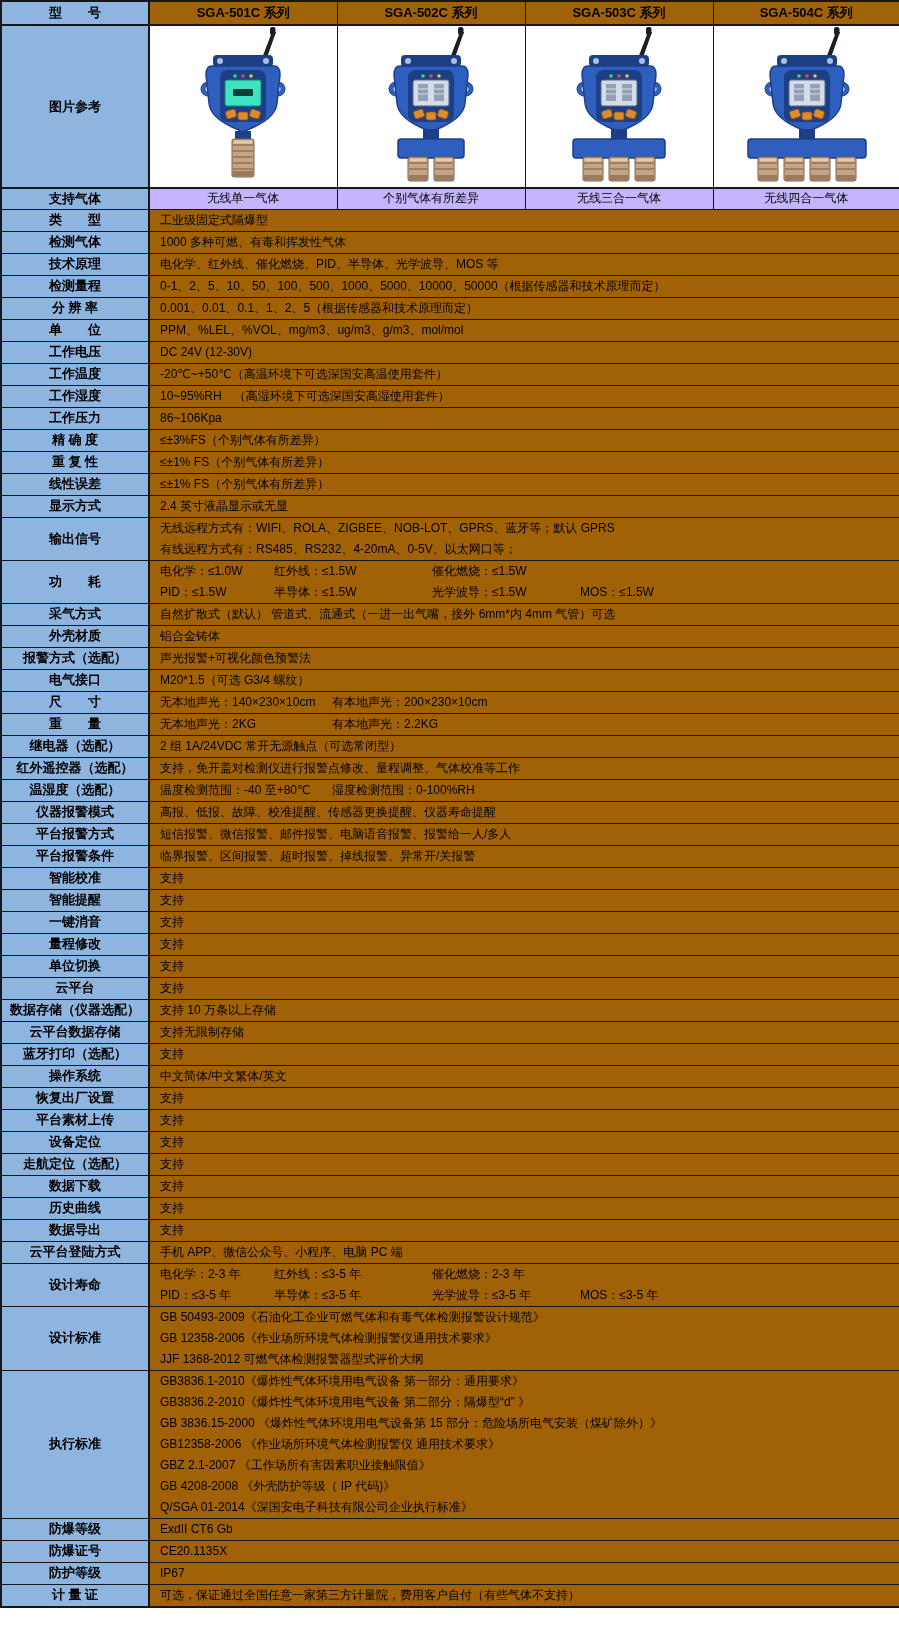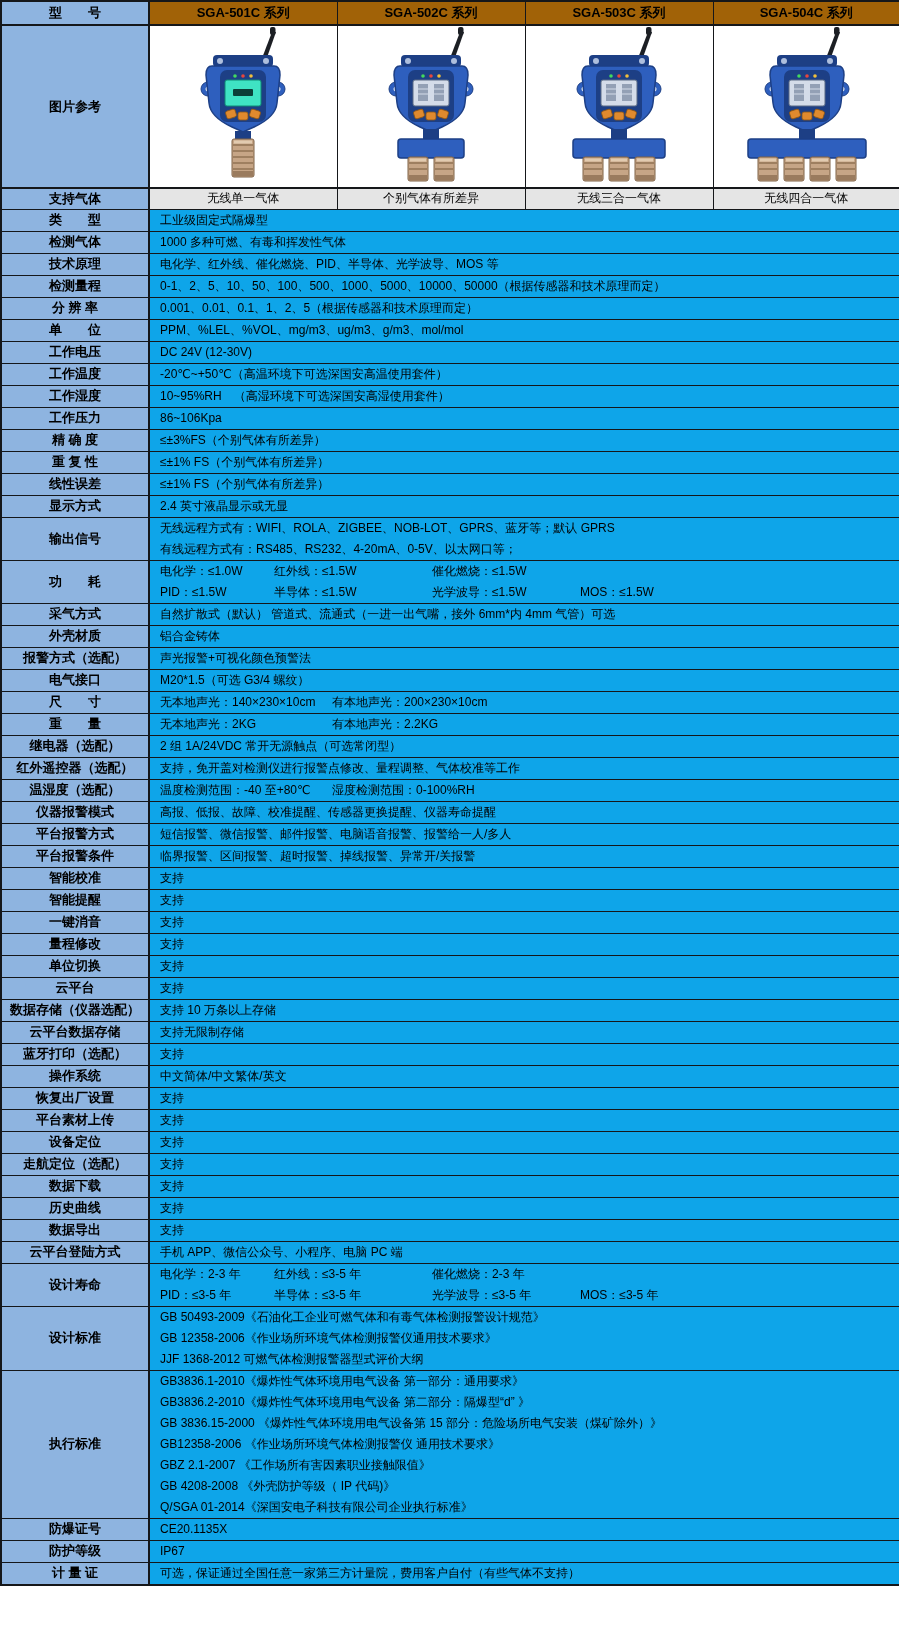--- a/index.html
+++ b/index.html
@@ -1,23 +1,23 @@
 <!DOCTYPE html>
 <html><head>
 <meta charset="utf-8">
 <style>
   html,body{margin:0;padding:0;background:#fff;}
   body{width:899px;font-family:"Liberation Sans","DejaVu Sans",sans-serif;color:#000;}
   table{border-collapse:collapse;table-layout:fixed;width:899px;border:2px solid #15171a;}
   td{border:1px solid #15171a;overflow:hidden;vertical-align:middle;}
   td.lbl{background:#8EB4E0;text-align:center;font-weight:bold;font-size:13px;padding:0 2px;border-right-width:2px;}
-  td.val{background:#0ea5e9;font-size:12px;padding:0 6px 0 10px;}
+  td.val{background:#a16207;font-size:12px;padding:0 6px 0 10px;}
   td.model{background:#a16207;text-align:center;font-weight:bold;font-size:13px;}
   td.imgcell{background:#FFFFFF;text-align:center;vertical-align:middle;padding:0;}
-  td.gas{background:#e5e5e5;text-align:center;font-size:12px;padding:0 13px;}
+  td.gas{background:#c4b5fd;text-align:center;font-size:12px;padding:0 13px;}
   tr.hdr td{border-bottom-width:2px;}
   tr.imgs td{border-bottom-width:2px;}
   .line{line-height:21px;white-space:nowrap;}
   .cols span{display:inline-block;white-space:nowrap;}
   .c4a{width:114px}.c4b{width:158px}.c4c{width:148px}
   .c2a{width:172px}
   .devwrap{display:inline-block;line-height:0;}
 </style>
 </head>
 <body>
@@ -514,20 +514,26 @@
           <div class="line">GB3836.1-2010《爆炸性气体环境用电气设备 第一部分：通用要求》</div>
           <div class="line">GB3836.2-2010《爆炸性气体环境用电气设备 第二部分：隔爆型“d” 》</div>
           <div class="line">GB 3836.15-2000 《爆炸性气体环境用电气设备第 15 部分：危险场所电气安装（煤矿除外）》</div>
           <div class="line">GB12358-2006 《作业场所环境气体检测报警仪 通用技术要求》</div>
           <div class="line">GBZ 2.1-2007 《工作场所有害因素职业接触限值》</div>
           <div class="line">GB 4208-2008 《外壳防护等级（ IP 代码)》</div>
           <div class="line">Q/SGA 01-2014《深国安电子科技有限公司企业执行标准》</div>
         </td>
       </tr>
       <tr style="height: 21px;">
+        <td class="lbl">防爆等级</td>
+        <td class="val" colspan="4">
+          <div class="line">ExdII CT6 Gb</div>
+        </td>
+      </tr>
+      <tr style="height: 21px;">
         <td class="lbl">防爆证号</td>
         <td class="val" colspan="4">
           <div class="line">CE20.1135X</div>
         </td>
       </tr>
       <tr style="height: 21px;">
         <td class="lbl">防护等级</td>
         <td class="val" colspan="4">
           <div class="line">IP67</div>
         </td>

